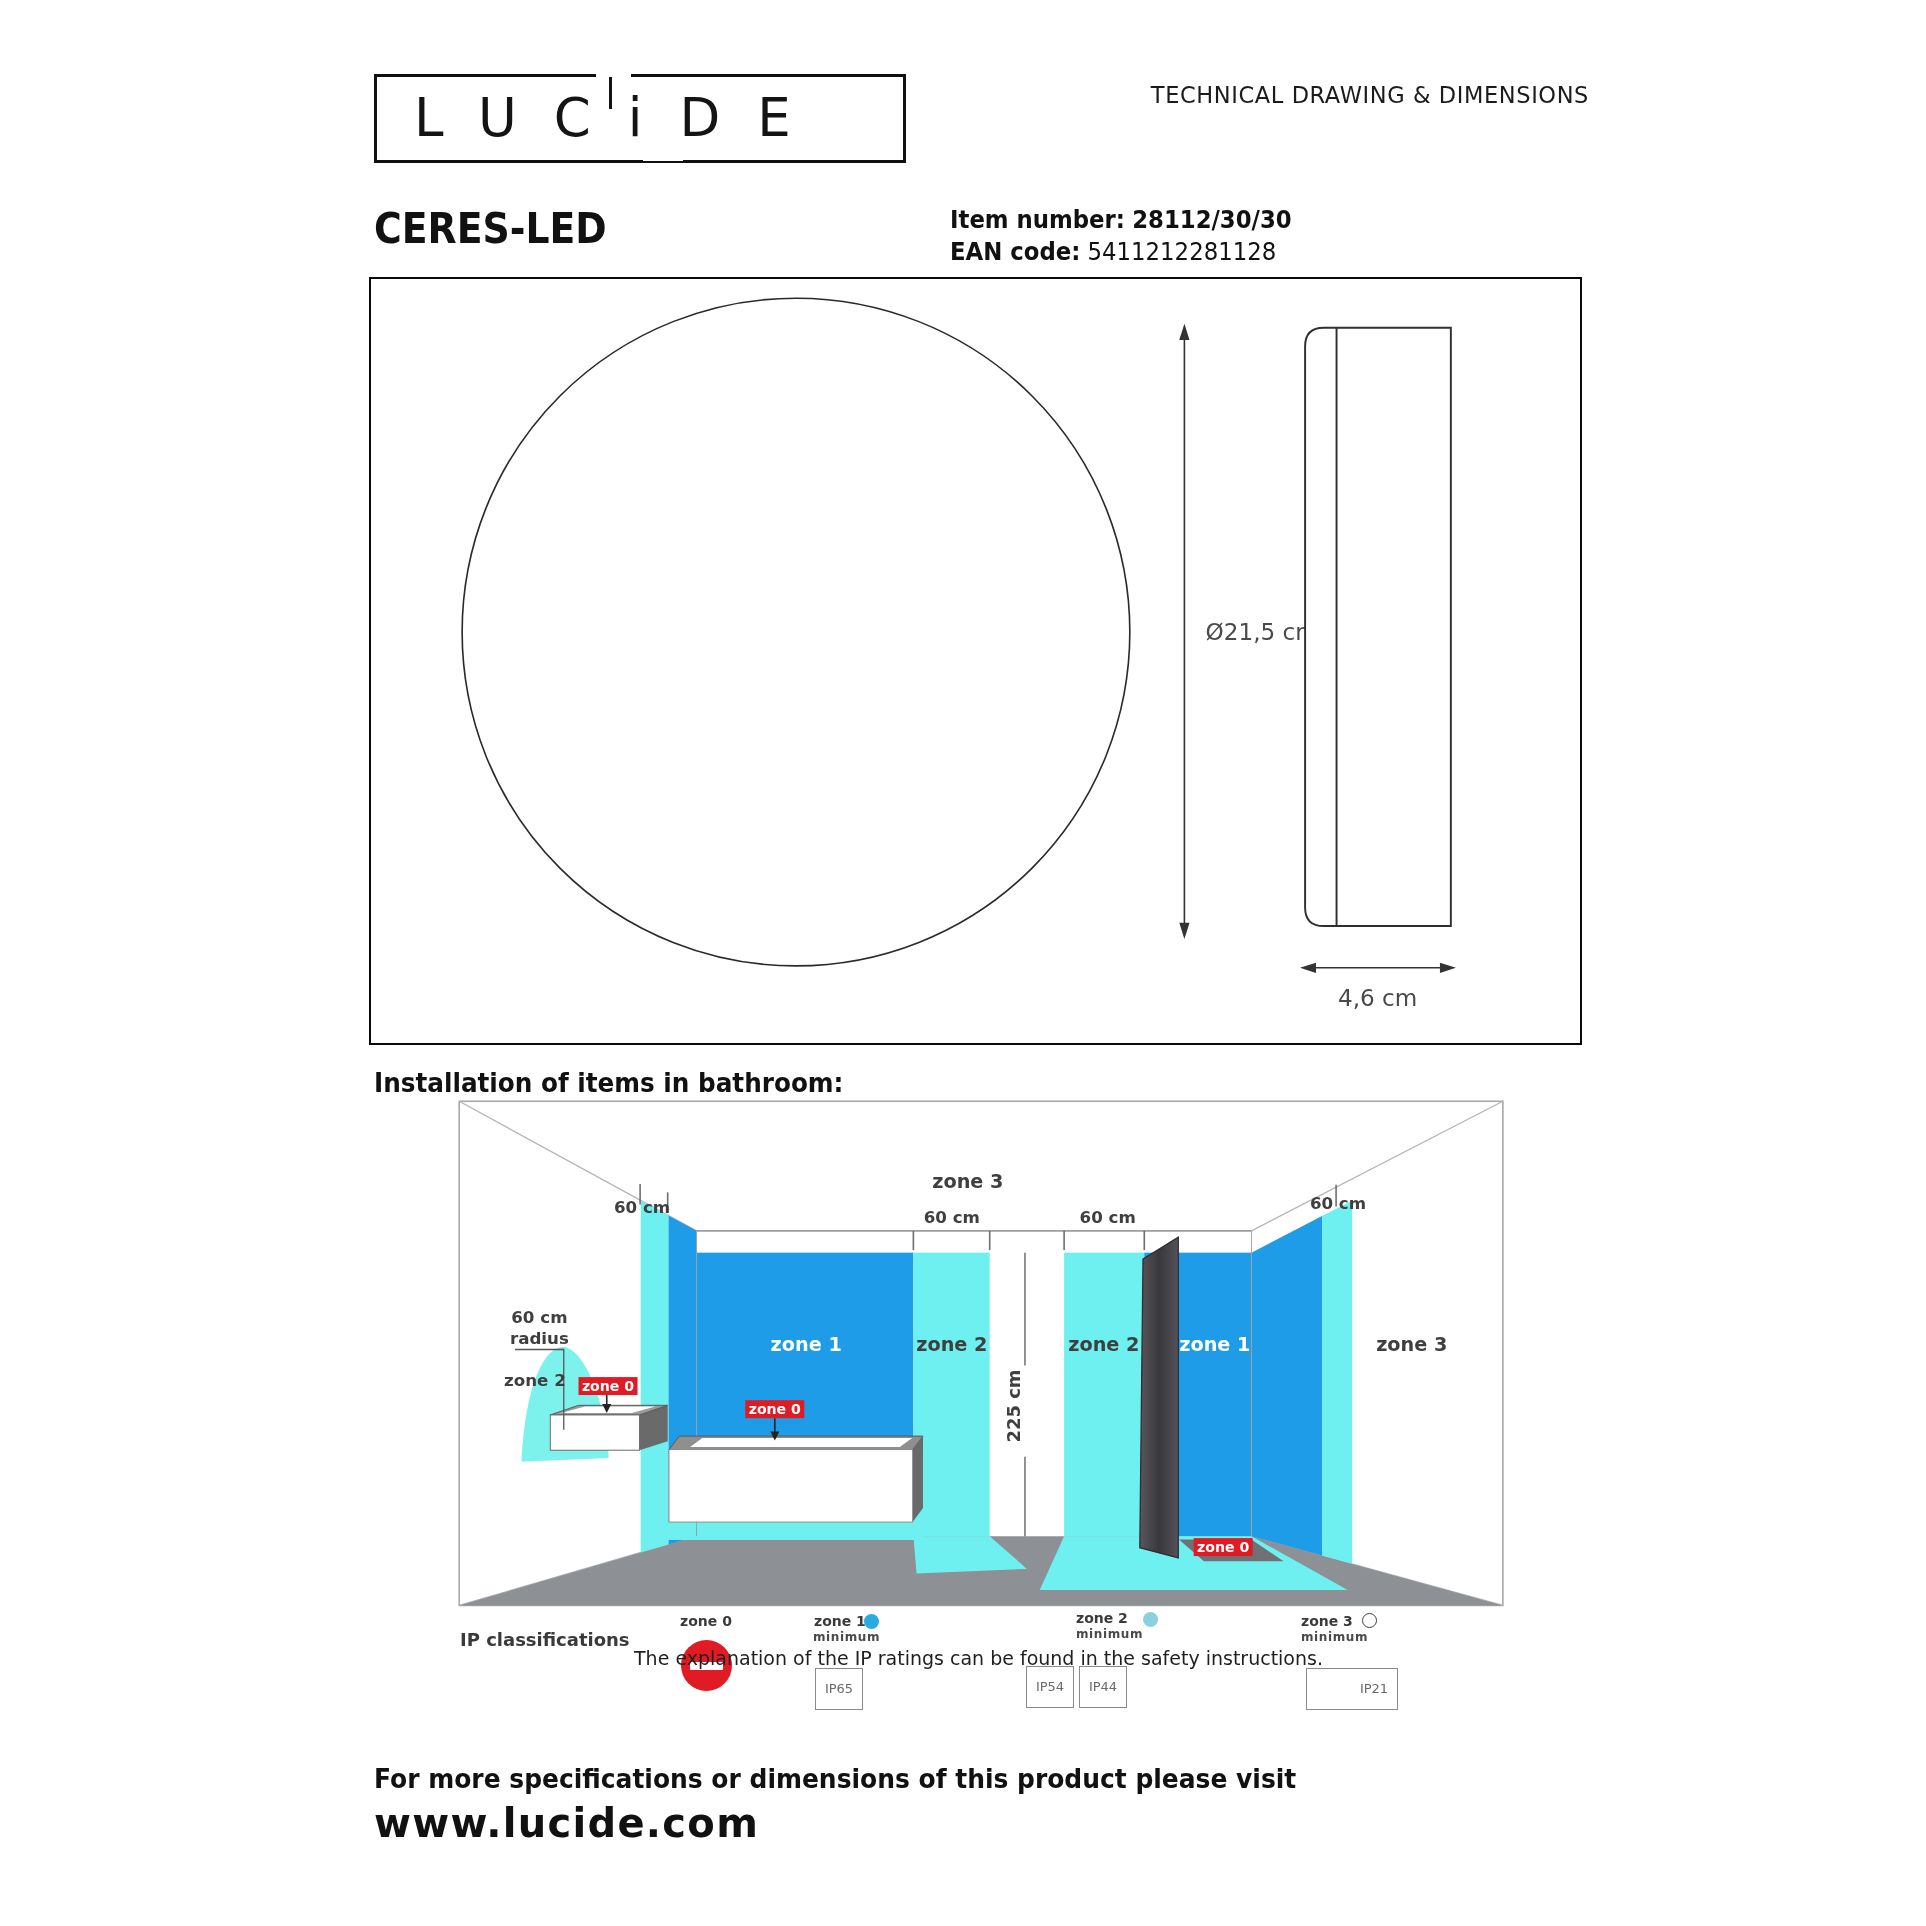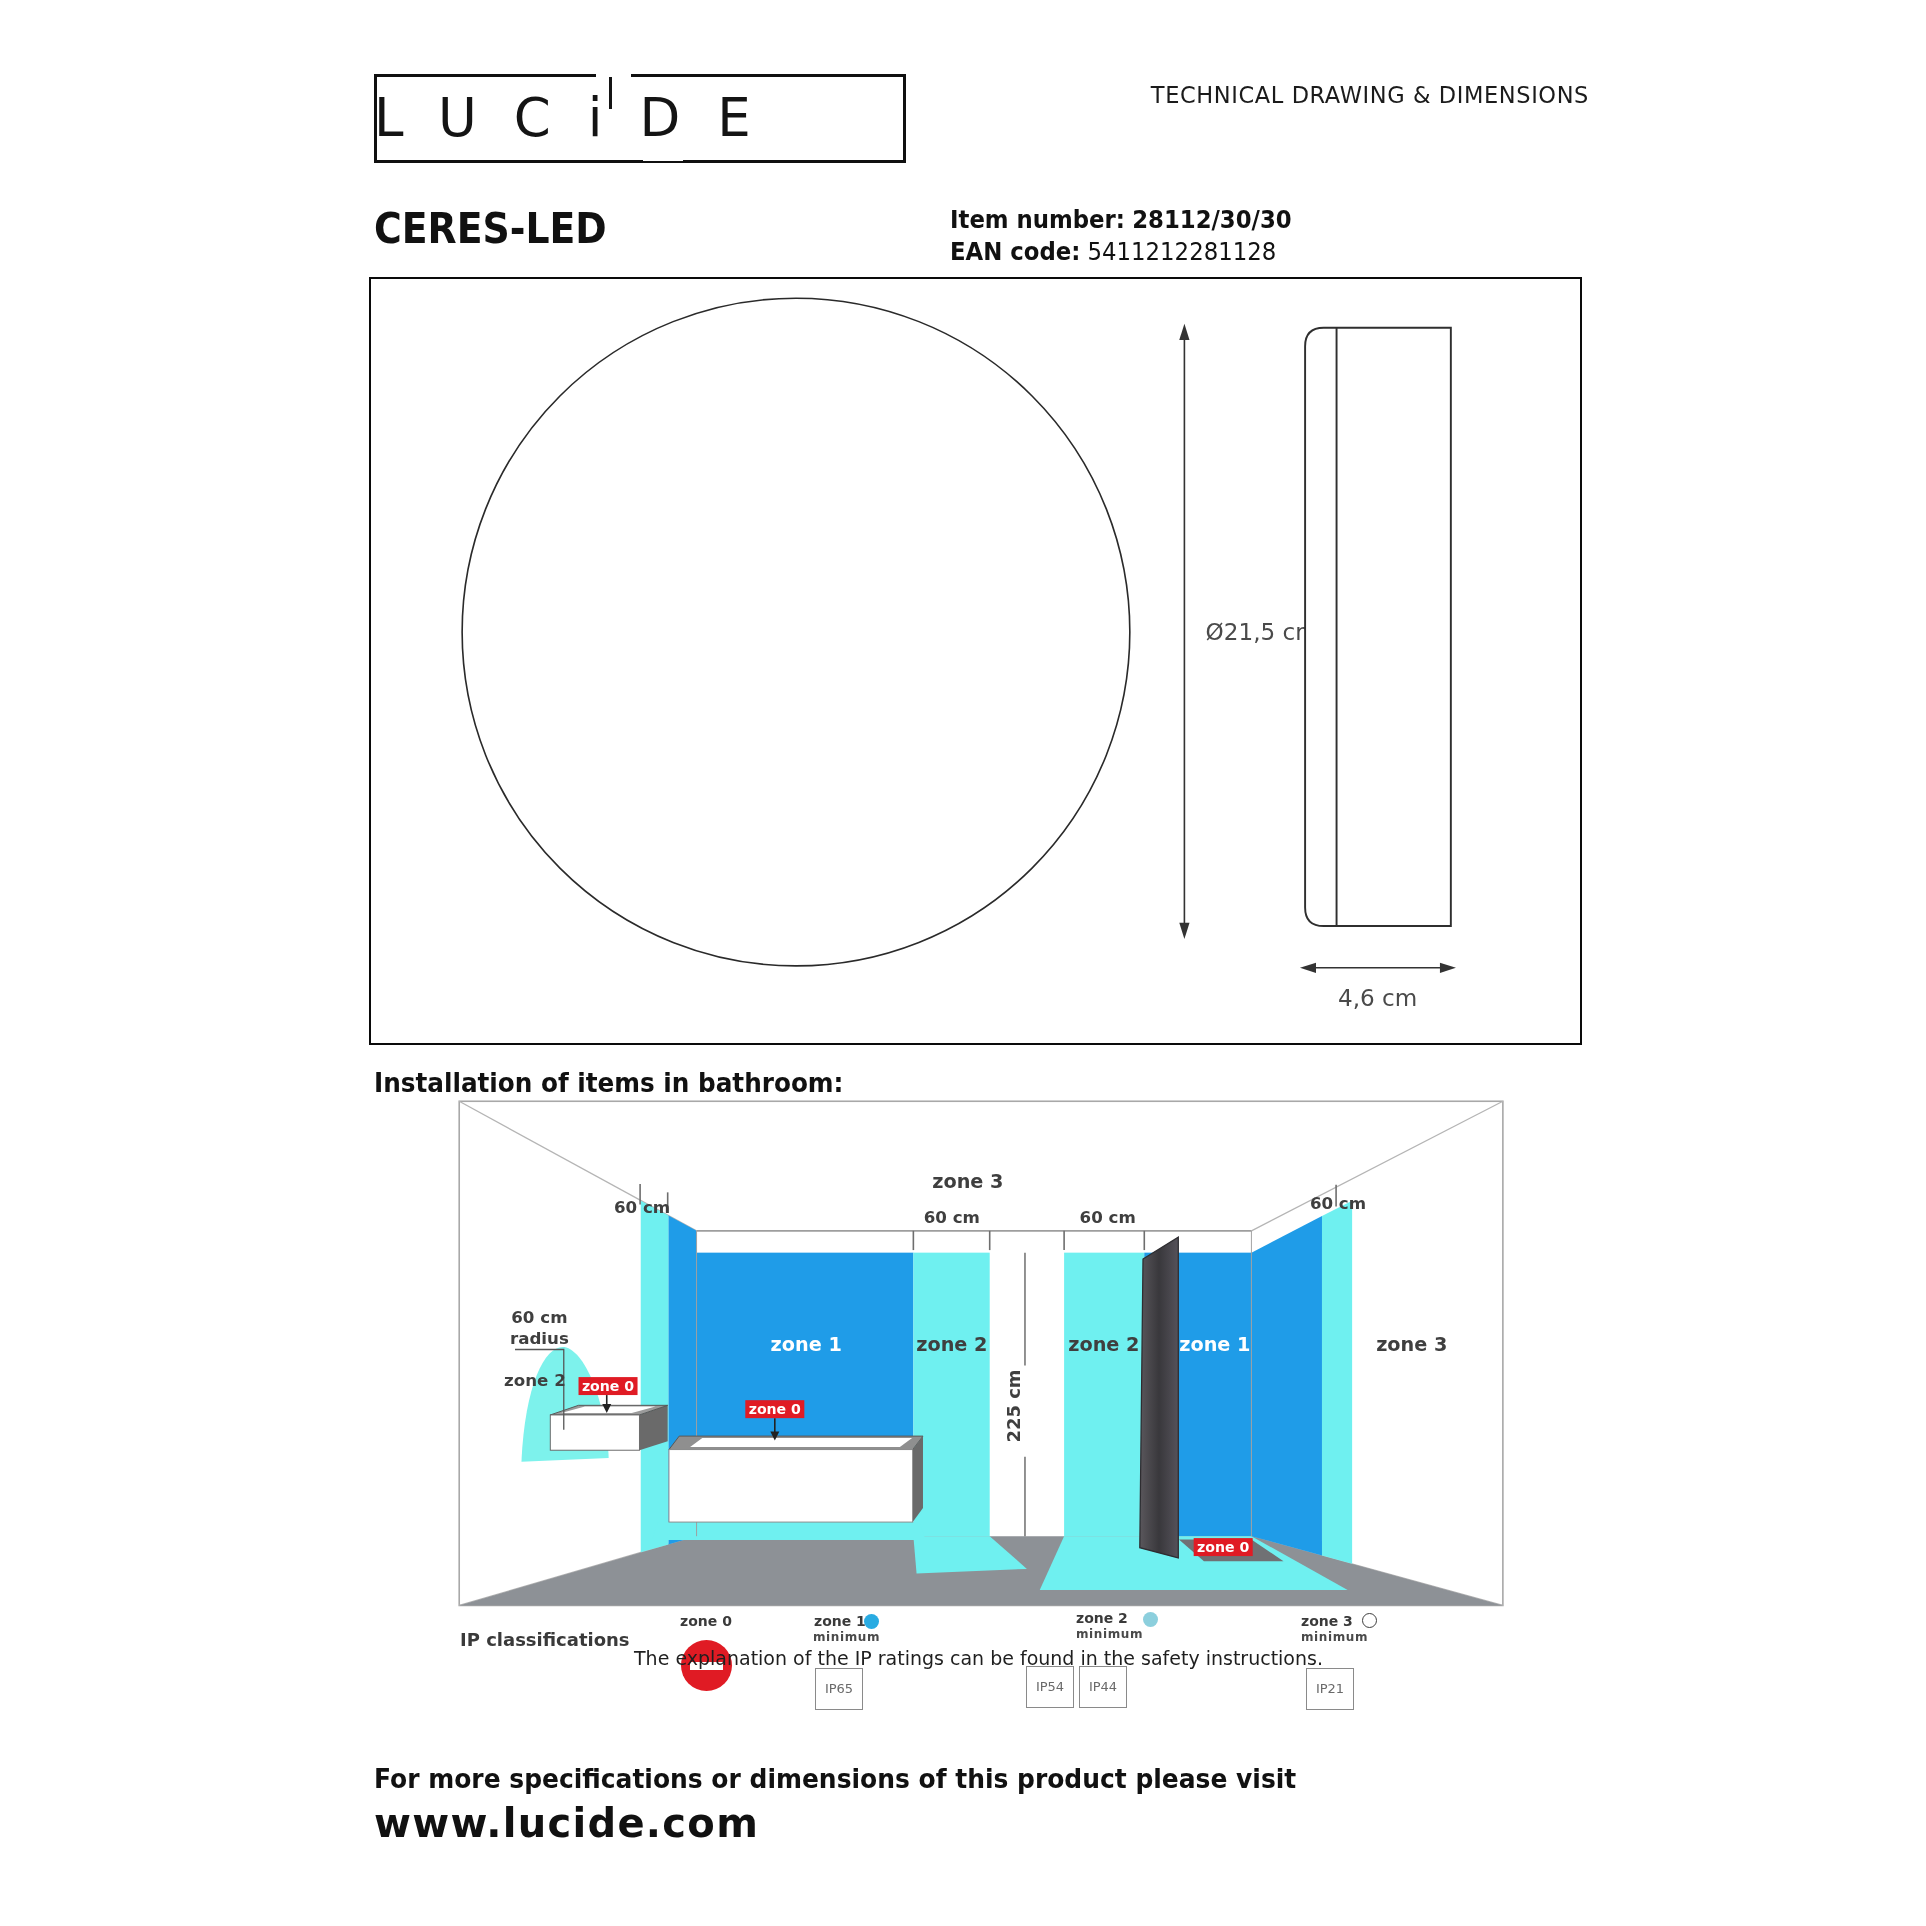--- a/index.html
+++ b/index.html
@@ -3,21 +3,21 @@
 <meta charset="utf-8">
 <style>
   html,body{margin:0;padding:0;background:#ffffff;}
   body{width:1926px;height:1926px;position:relative;overflow:hidden;
        font-family:"DejaVu Sans",sans-serif;color:#111;}
   .abs{position:absolute;}
 
   
   .logo-box{left:374px;top:74px;width:526px;height:83px;border:3.2px solid #101010;}
   .logo-text{left:374px;top:82px;width:533px;height:71px;line-height:71px;
-             font-size:53px;font-weight:400;letter-spacing:37px;color:#141414;}
+             font-size:53px;font-weight:400;letter-spacing:37px;padding-left:40px;color:#141414;}
   .logo-gap{background:#ffffff;}
   .logo-hook{left:609px;top:77px;width:2.6px;height:32px;background:#141414;}
   .doc-title{left:950px;top:82px;width:639px;text-align:right;font-size:22.5px;color:#1b1b1b;letter-spacing:0.6px;}
 
   .product-name{left:374px;top:204px;font-size:42px;font-weight:bold;letter-spacing:0px;
                 transform:scaleX(.9);transform-origin:left;white-space:nowrap;}
   .meta{left:950px;top:204px;font-size:24px;line-height:32px;transform:scaleX(.95);transform-origin:left;white-space:nowrap;}
   .meta b{font-weight:bold;}
 
   
@@ -217,19 +217,19 @@
 
 <div class="abs zone-label" style="left:1076px;top:1610px;">zone 2</div>
 <div class="abs dot" style="left:1143px;top:1612px;background:#8ccfdd;"></div>
 <div class="abs zone-min" style="left:1076px;top:1627px;">minimum</div>
 <div class="abs ip-box" style="left:1026px;top:1642px;">IP54</div>
 <div class="abs ip-box" style="left:1079px;top:1642px;">IP44</div>
 
 <div class="abs zone-label" style="left:1301px;top:1613px;">zone 3</div>
 <div class="abs ring" style="left:1362px;top:1613px;"></div>
 <div class="abs zone-min" style="left:1301px;top:1630px;">minimum</div>
-<div class="abs ip-box" style="left:1306px;top:1644px;">IP21</div>
+<div class="abs ip-box" style="left:1306px;top:1644px;padding-left:44px;">IP21</div>
 
 <div class="abs legend-note">The explanation of the IP ratings can be found in the safety instructions.</div>
 
 <div class="abs footer-1">For more specifications or dimensions of this product please visit</div>
 <div class="abs footer-2">www.lucide.com</div>
 
 
 </body></html>

